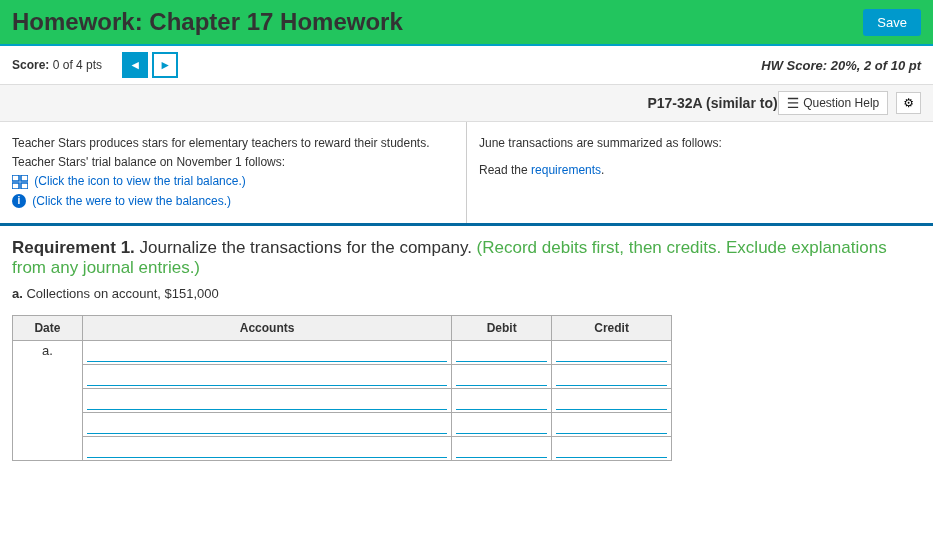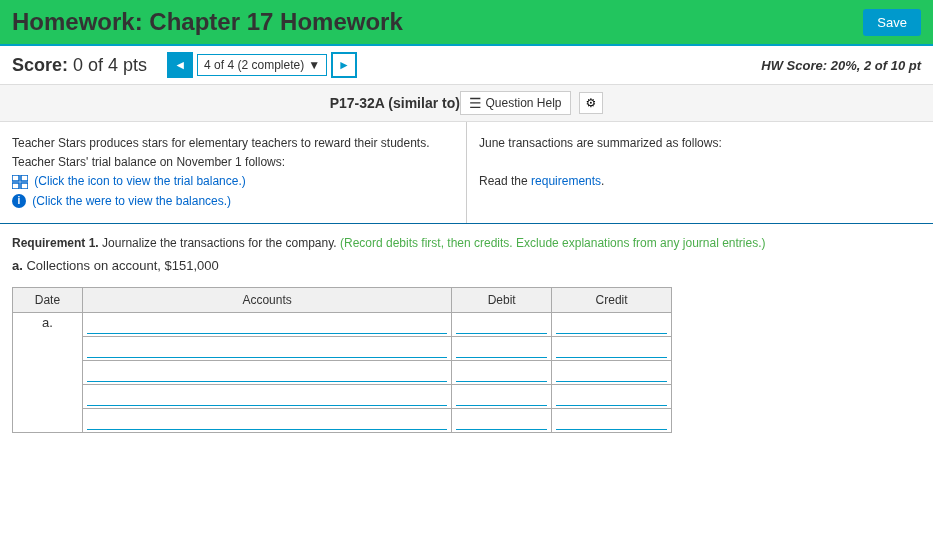--- a/index.html
+++ b/index.html
@@ -31,21 +31,21 @@
 
     
     .score-bar {
       display: flex;
       align-items: center;
       padding: 6px 12px;
       background: #fff;
       border-bottom: 1px solid #ddd;
       gap: 10px;
     }
-    .score-text { font-size: 18px; }
+    .score-text { font-size: 12px; }
     .nav-area {
       display: flex;
       align-items: center;
       gap: 4px;
       margin-left: 10px;
     }
     .nav-btn {
       border: 2px solid #0099cc;
       background: #fff;
       color: #0099cc;
@@ -75,21 +75,21 @@
       margin-left: auto;
       font-size: 13px;
       font-weight: bold;
       font-style: italic;
     }
 
     
     .problem-bar {
       display: flex;
       align-items: center;
-      justify-content: center;
+      justify-content: flex-end;
       padding: 6px 12px;
       background: #f5f5f5;
       border-bottom: 1px solid #ddd;
     }
     .problem-title {
       font-size: 14px;
       font-weight: bold;
     }
     .problem-actions {
       display: flex;
@@ -111,21 +111,21 @@
       border: 1px solid #ccc;
       background: #fff;
       padding: 3px 6px;
       cursor: pointer;
       font-size: 12px;
     }
 
     
     .info-panels {
       display: flex;
-      border-bottom: 1px solid #0369a1;
+      border-bottom: 3px solid #0369a1;
     }
     .info-panel {
       flex: 1;
       padding: 12px;
       font-size: 12px;
       line-height: 1.6;
     }
     .info-panel:first-child {
       border-right: 1px solid #ccc;
     }
@@ -159,21 +159,21 @@
     .grid-icon svg {
       width: 16px;
       height: 14px;
     }
 
     
     .requirement-section {
       padding: 12px 12px 6px 12px;
     }
     .requirement-text {
-      font-size: 12px;
+      font-size: 17px;
       margin-bottom: 8px;
     }
     .requirement-label {
       font-weight: bold;
     }
     .green-text { color: #4cae4c; }
     .subquestion {
       font-size: 13px;
       margin-bottom: 8px;
     }
@@ -185,21 +185,21 @@
     .journal-table {
       border-collapse: collapse;
       width: 660px;
       font-size: 12px;
     }
     .journal-table th {
       border: 1px solid #aaa;
       background: #f0f0f0;
       padding: 5px 10px;
       text-align: center;
-      font-weight: normal;
+      font-weight: bold;
     }
     .journal-table td {
       border: 1px solid #aaa;
       padding: 2px 4px;
     }
     .col-date { width: 70px; text-align: center; }
     .col-accounts { width: 370px; }
     .col-debit { width: 100px; text-align: center; }
     .col-credit { width: 120px; text-align: center; }
 
@@ -230,24 +230,20 @@
   <span class="header-title">Homework: Chapter 17 Homework</span>
   <button class="save-btn">Save</button>
 </div>
 
 <div class="score-bar">
   <span class="score-text">
     <strong>Score:</strong>&nbsp;<span>0 of 4 pts</span>
   </span>
   <div class="nav-area">
     <button class="nav-btn active">◄</button>
-    <div class="nav-dropdown">
-      <span>4 of 4 (2 complete)</span>
-      <span>▼</span>
-    </div>
     <button class="nav-btn">►</button>
   </div>
   <span class="hw-score">
     <strong>HW Score:</strong>&nbsp;<span>20%, 2 of 10 pt</span>
   </span>
 </div>
 
 <div class="problem-bar">
   <span class="problem-title">P17-32A (similar to)</span>
   <div class="problem-actions">
@@ -274,21 +270,21 @@
       </span>
       <a class="info-link">(Click the icon to view the trial balance.)</a>
     </p>
     <p>
       <span class="info-icon-blue">i</span>
       <a class="info-link">(Click the were to view the balances.)</a>
     </p>
   </div>
   <div class="info-panel">
     <p>June transactions are summarized as follows:</p>
-    <p style="margin-top:19px;">
+    <p style="margin-top:8px;">
       <span>Read the </span><a class="info-link">requirements</a><span>.</span>
     </p>
   </div>
 </div>
 
 <div class="requirement-section">
   <p class="requirement-text">
     <strong class="requirement-label">Requirement 1.</strong>
     <span>Journalize the transactions for the company.</span>
     <span class="green-text">(Record debits first, then credits. Exclude explanations from any journal entries.)</span>

